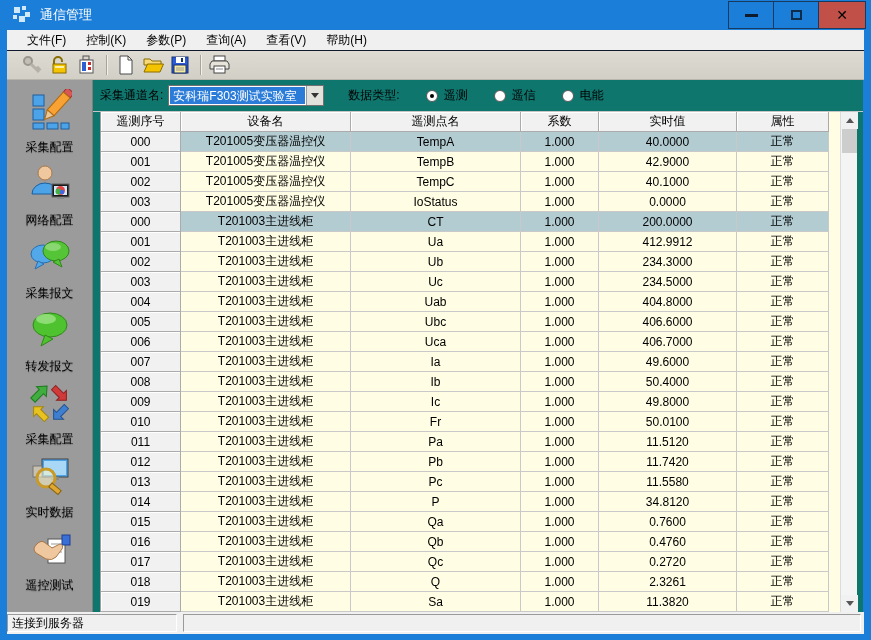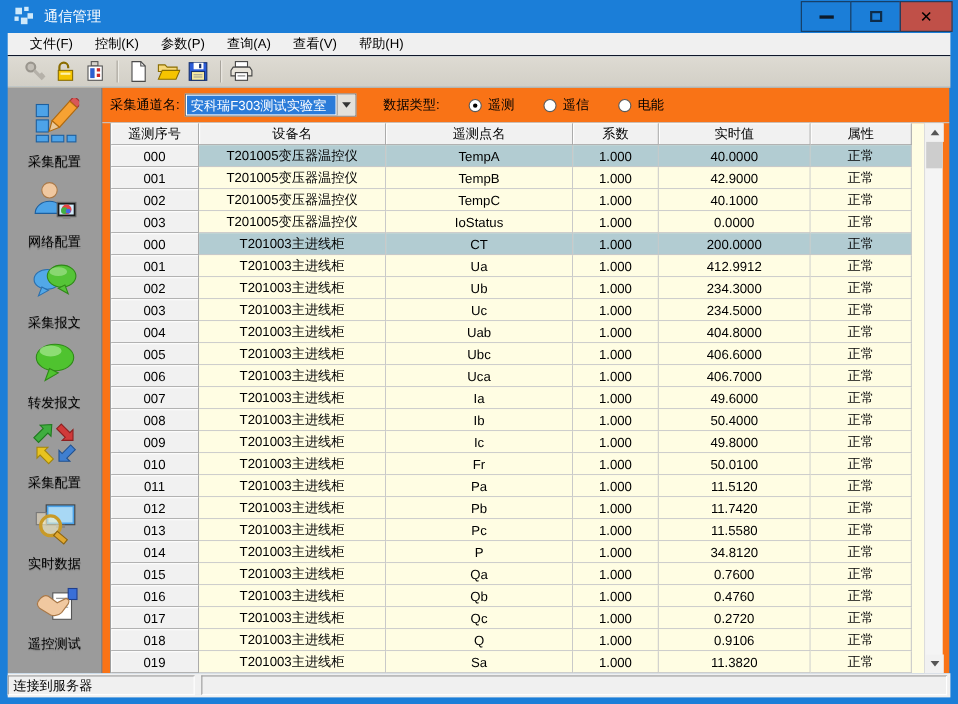--- a/index.html
+++ b/index.html
@@ -25,21 +25,21 @@
   .toolbar { position:absolute; top:51px; left:7px; width:857px; height:29px; background:linear-gradient(#dedbd3,#d2cfc6); display:flex; align-items:center; padding-left:12px; border-bottom:1px solid #b8b5ad; }
   .tool-btn { width:26px; height:26px; display:flex; align-items:center; justify-content:center; margin-right:1px; }
   .tool-sep { width:1px; height:20px; background:#a8a49c; box-shadow:1px 0 0 #f2f0ea; margin:0 6px; }
 
   
   .sidebar { position:absolute; top:80px; left:7px; width:86px; height:532px; background:#9b9b9b; border-right:1px solid #7e7e7e; padding-top:9px; }
   .side-item { height:73px; display:flex; flex-direction:column; align-items:center; justify-content:flex-start; }
   .side-item .side-label { color:#000000; font-size:12px; margin-top:3px; text-shadow:0 1px 1px rgba(0,0,0,0.25); }
 
   
-  .main { position:absolute; top:80px; left:93px; width:770px; height:532px; background:#f97316; }
+  .main { position:absolute; top:80px; left:93px; width:770px; height:532px; background:#0f766e; }
   .control-row { position:absolute; top:0; left:0; width:100%; height:32px; display:flex; align-items:center; border-bottom:1px solid #c6c6c6; }
   .channel-label { margin-left:7px; }
   .dropdown { width:156px; height:21px; background:#ffffff; border:1px solid #707070; display:flex; margin-left:5px; }
   .dropdown-text { flex:1; margin:1px; background:#2b7cd9; color:#ffffff; padding:1px 3px; white-space:nowrap; overflow:hidden; }
   .dropdown-btn { width:17px; background:#e3e1db; border-left:1px solid #9a9a9a; display:flex; align-items:center; justify-content:center; }
   .dd-arrow { width:0; height:0; border-left:4px solid transparent; border-right:4px solid transparent; border-top:5px solid #333; }
   .datatype-label { margin-left:24px; }
   .radio { display:flex; align-items:center; margin-left:26px; }
   .radio-circle { width:12px; height:12px; border-radius:50%; background:#ffffff; border:1px solid #5a5a5a; margin-right:6px; position:relative; }
   .radio.checked .radio-circle::after { content:""; position:absolute; left:3px; top:3px; width:4px; height:4px; border-radius:50%; background:#000; }
@@ -475,21 +475,21 @@
             <div class="tcell c2 w2">Qc</div>
             <div class="tcell c3 w3">1.000</div>
             <div class="tcell c4 w4">0.2720</div>
             <div class="tcell c5 w5">正常</div>
           </div>
           <div class="trow">
             <div class="tcell c0 w0">018</div>
             <div class="tcell c1 w1">T201003主进线柜</div>
             <div class="tcell c2 w2">Q</div>
             <div class="tcell c3 w3">1.000</div>
-            <div class="tcell c4 w4">0.9106</div>
+            <div class="tcell c4 w4">2.3261</div>
             <div class="tcell c5 w5">正常</div>
           </div>
           <div class="trow">
             <div class="tcell c0 w0">019</div>
             <div class="tcell c1 w1">T201003主进线柜</div>
             <div class="tcell c2 w2">Sa</div>
             <div class="tcell c3 w3">1.000</div>
             <div class="tcell c4 w4">11.3820</div>
             <div class="tcell c5 w5">正常</div>
           </div>

